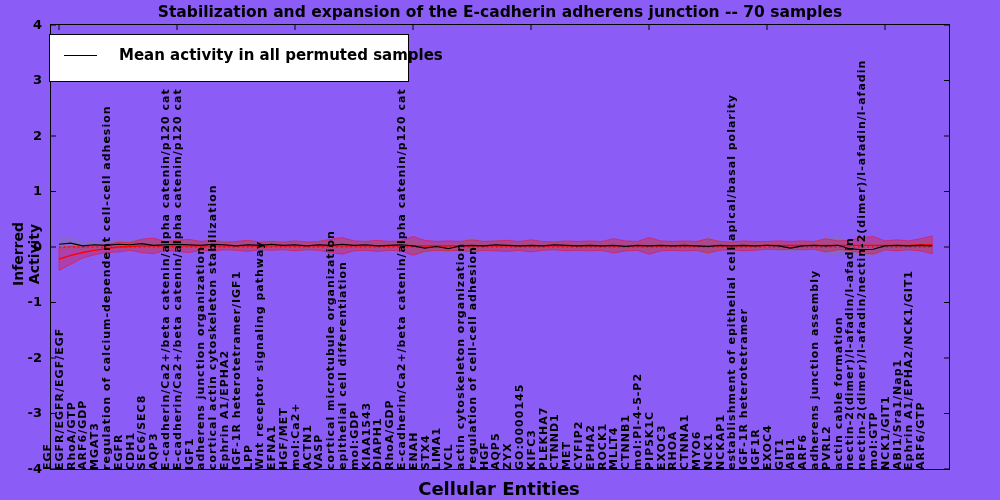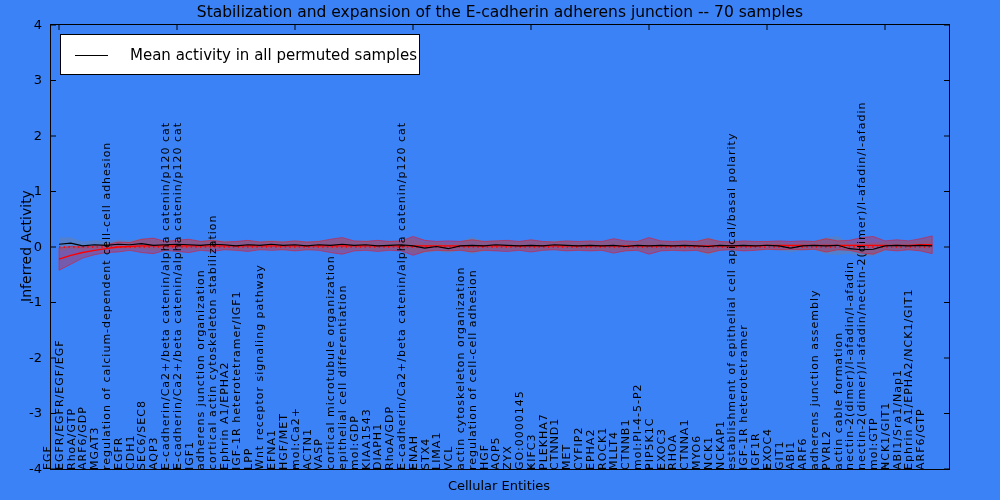--- a/index.html
+++ b/index.html
@@ -1,18 +1,18 @@
 <!DOCTYPE html>
 <html><head>
 <meta charset="utf-8">
 <style>
   html,body{margin:0;padding:0;background:#ffffff;}
   #figure{
-    position:relative;width:1000px;height:500px;background:#3b82f6;
-    font-family:"DejaVu Sans","Liberation Sans",sans-serif;overflow:hidden;
+    position:relative;width:1000px;height:500px;background:#8b5cf6;
+    font-family:"DejaVu Sans","Liberation Sans",sans-serif;overflow:hidden;font-weight:bold;
   }
   #chart-title{
     position:absolute;left:0;top:3px;width:1000px;text-align:center;
     font-size:15.5px;color:#000;z-index:1;white-space:nowrap;
   }
   #plot-area{
     position:absolute;left:50px;top:24px;width:898px;height:444px;
     border:1px solid #000;box-sizing:content-box;background:transparent;z-index:0;
   }
   #chart-canvas{position:absolute;left:0;top:0;}
@@ -25,25 +25,25 @@
   .y-tick-label{
     position:absolute;right:8px;width:40px;text-align:right;
     font-size:13px;color:#000;line-height:13px;
   }
   #y-axis-title{
     position:absolute;left:-34px;top:238px;width:120px;text-align:center;
     font-size:14px;color:#000;transform:rotate(-90deg);transform-origin:center center;
   }
   #x-axis-title{
     position:absolute;left:50px;top:478px;width:898px;text-align:center;
-    font-size:13px;color:#000;
+    font-size:18px;color:#000;
   }
   #legend{
-    position:absolute;left:60px;top:34px;width:360px;z-index:3;
-    background:#ffffff;border:1px solid #000;padding:6px 10px 5px 14px;box-sizing:border-box;
+    position:absolute;left:49px;top:34px;width:360px;z-index:3;
+    background:#ffffff;border:1px solid #000;padding:6px 10px 12px 14px;box-sizing:border-box;
   }
   .legend-item{display:flex;align-items:center;height:28px;}
   .legend-line{width:33px;height:0;border-top-width:1.6px;border-top-style:solid;margin-right:22px;flex:0 0 auto;}
   .legend-text{font-size:15px;color:#000;white-space:nowrap;}
 </style>
 </head>
 <body>
 
 <div id="figure">
 

